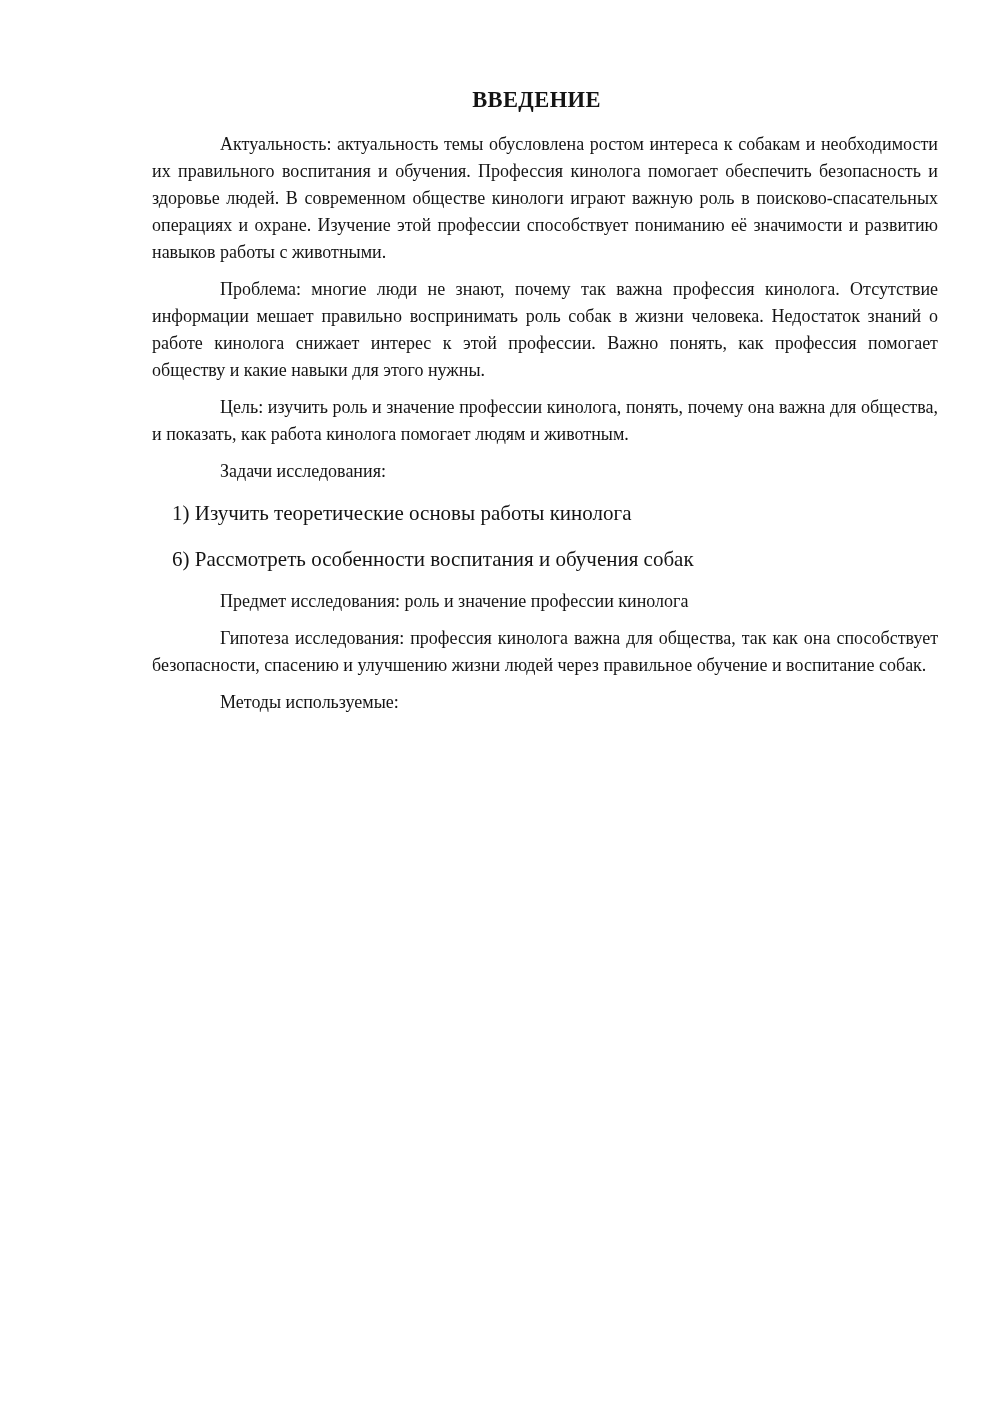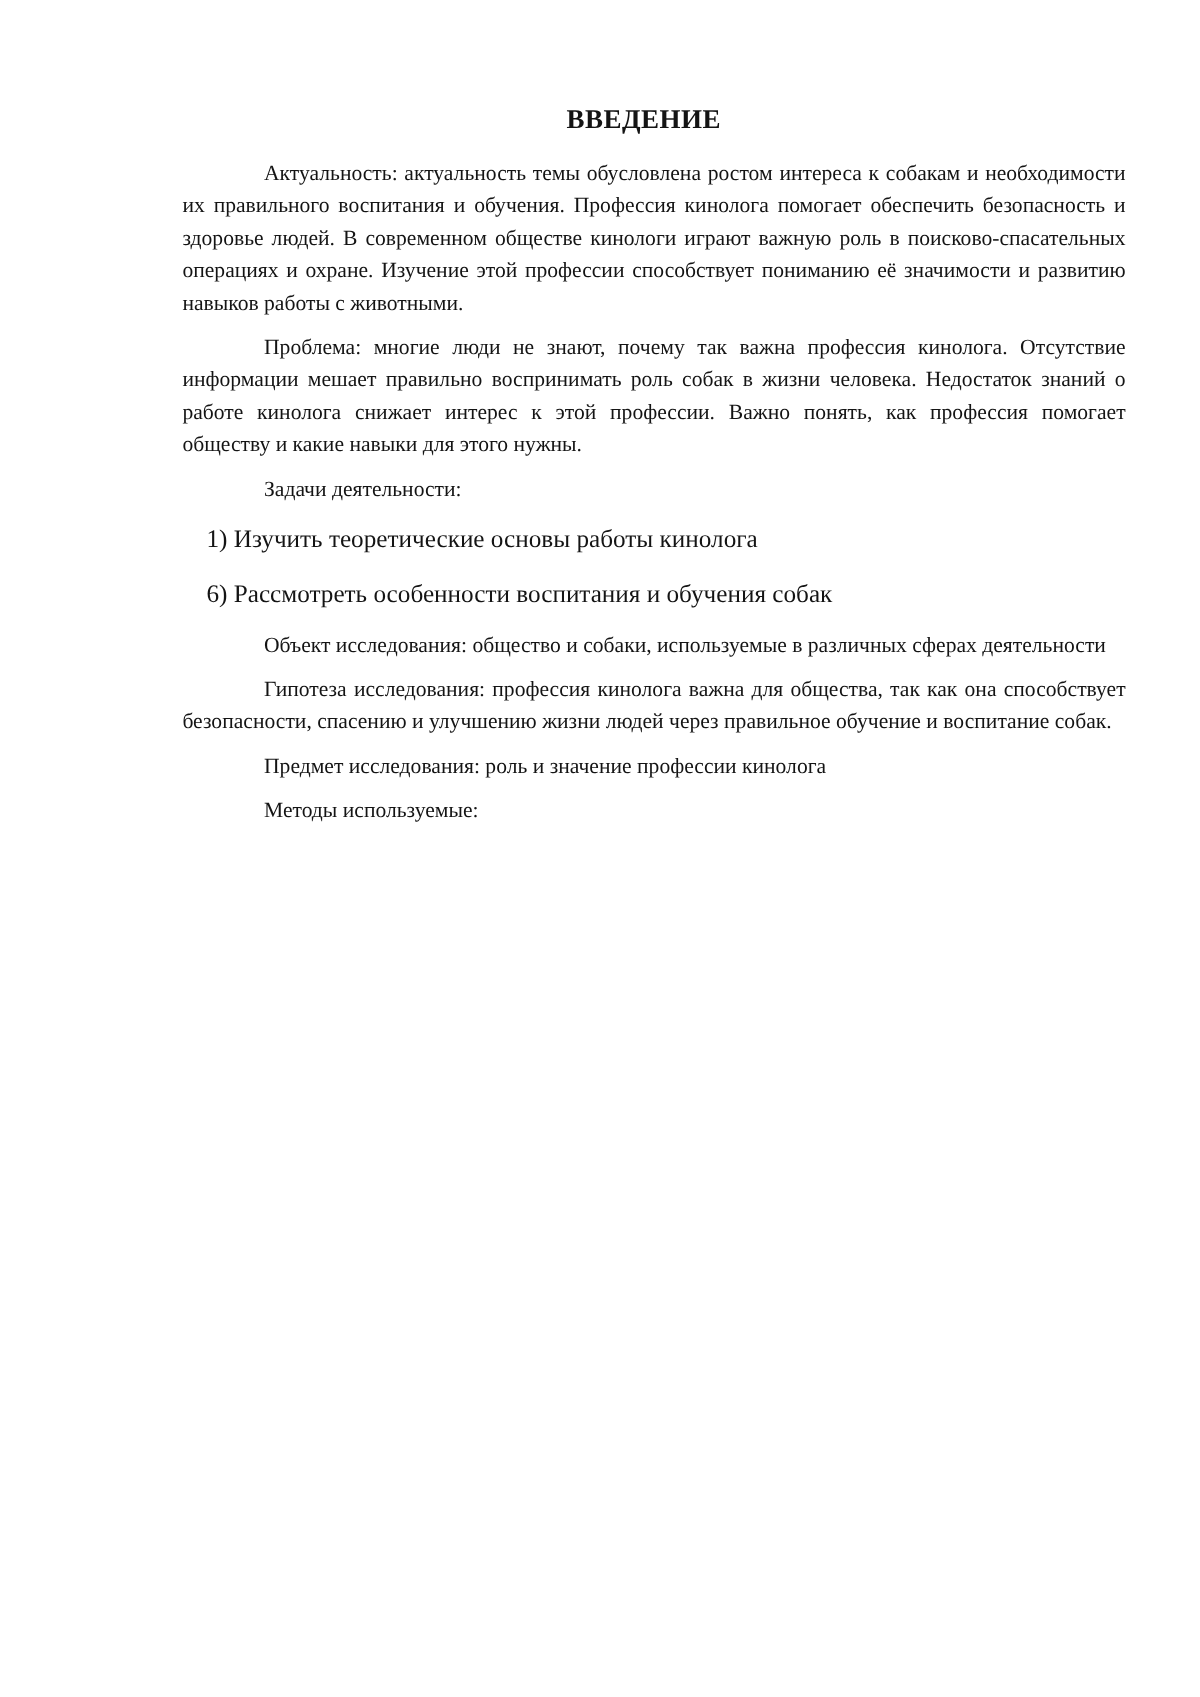--- a/index.html
+++ b/index.html
@@ -77,35 +77,35 @@
 <div class="page">
 
   <div class="content">
 
     <h1 class="doc-title">ВВЕДЕНИЕ</h1>
 
     <p class="para">Актуальность: актуальность темы обусловлена ростом интереса к собакам и необходимости их правильного воспитания и обучения. Профессия кинолога помогает обеспечить безопасность и здоровье людей. В современном обществе кинологи играют важную роль в поисково-спасательных операциях и охране. Изучение этой профессии способствует пониманию её значимости и развитию навыков работы с животными.</p>
 
     <p class="para">Проблема: многие люди не знают, почему так важна профессия кинолога. Отсутствие информации мешает правильно воспринимать роль собак в жизни человека. Недостаток знаний о работе кинолога снижает интерес к этой профессии. Важно понять, как профессия помогает обществу и какие навыки для этого нужны.</p>
 
+    <p class="para">Цель: изучить роль и значение профессии кинолога, понять, почему она важна для общества, и показать, как работа кинолога помогает людям и животным.</p>
 
-    <p class="para no-justify">Задачи деятельности:</p>
+    <p class="para no-justify">Задачи исследования:</p>
 
     <p class="task no-justify">1) Изучить теоретические основы работы кинолога</p>
 
     <p class="task no-justify">6) Рассмотреть особенности воспитания и обучения собак</p>
 
 
 
 
-    <p class="para">Объект исследования: общество и собаки, используемые в различных сферах деятельности</p>
+
+    <p class="para no-justify">Предмет исследования: роль и значение профессии кинолога</p>
 
     <p class="para">Гипотеза исследования: профессия кинолога важна для общества, так как она способствует безопасности, спасению и улучшению жизни людей через правильное обучение и воспитание собак.</p>
-
-    <p class="para no-justify">Предмет исследования: роль и значение профессии кинолога</p>
 
     <p class="para no-justify">Методы используемые:</p>
 
   </div>
 
   <div class="page-number">3</div>
 
 </div>
 
 </body></html>

